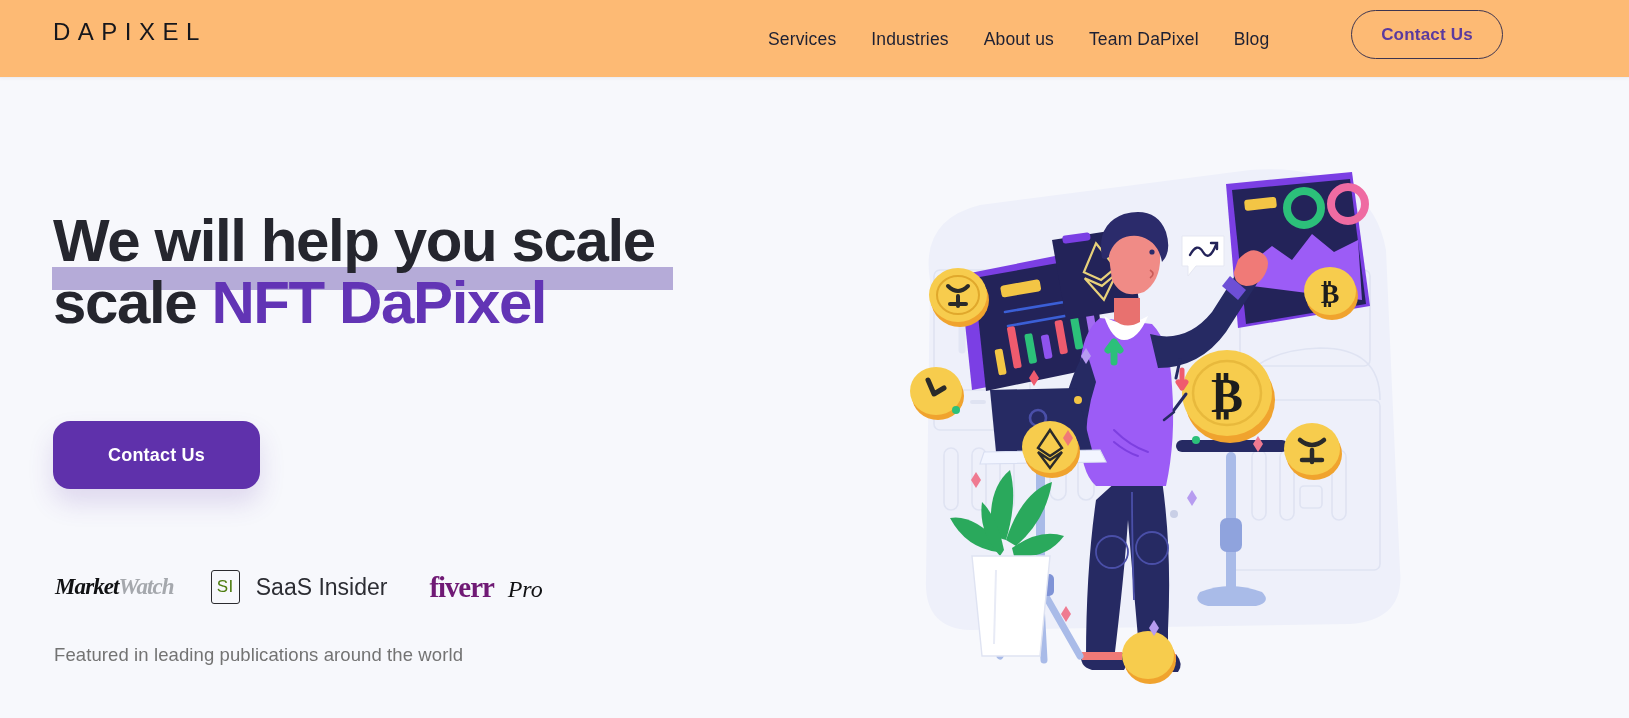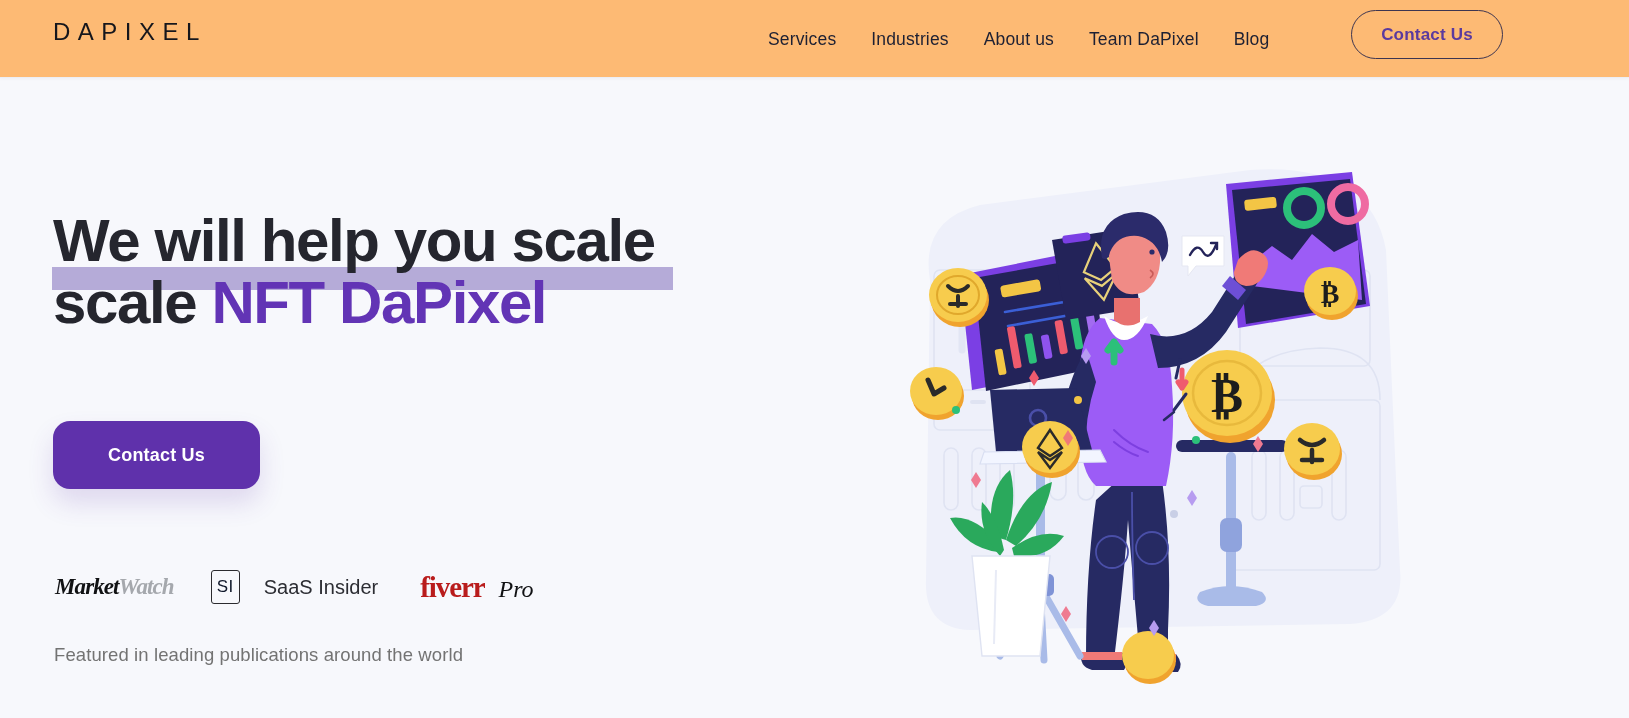--- a/index.html
+++ b/index.html
@@ -100,32 +100,32 @@
   }
   .brand-mw .d{ color:#111214; }
   .brand-mw .g{ color:#a5a8ad; }
 
   .brand-si{ display:flex; align-items:center; margin-left:37px; }
   .si-box{
     width:29px; height:34px;
     border:1.6px solid #2b2b2f;
     border-radius:3px;
     display:flex; align-items:center; justify-content:center;
-    font-size:17px; font-weight:500; color:#0f172a;
+    font-size:17px; font-weight:500; color:#4d7c0f;
     letter-spacing:.5px;
     font-family:"Liberation Sans", sans-serif;
   }
   .si-txt{
-    margin-left:24px; font-size:20px; color:#2c2d33; font-weight:400;
+    margin-left:16px; font-size:23px; color:#2c2d33; font-weight:400;
     white-space:nowrap;
   }
 
   .brand-fv{ margin-left:42px; display:flex; align-items:baseline; }
   .fv-name{
-    font-size:29px; font-weight:700; color:#b91c1c;
+    font-size:29px; font-weight:700; color:#701a75;
     letter-spacing:-1.1px;
     font-family:"Liberation Serif", serif;
   }
   .fv-pro{
     font-size:24px; font-style:italic; color:#111214;
     font-family:"Liberation Serif", serif;
     margin-left:14px;
   }
 
   .featured{

